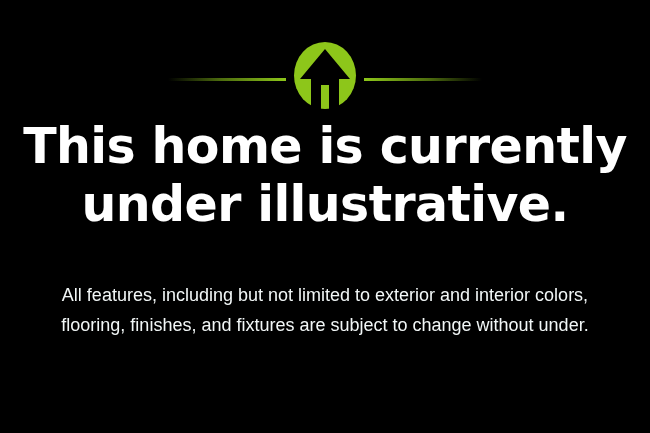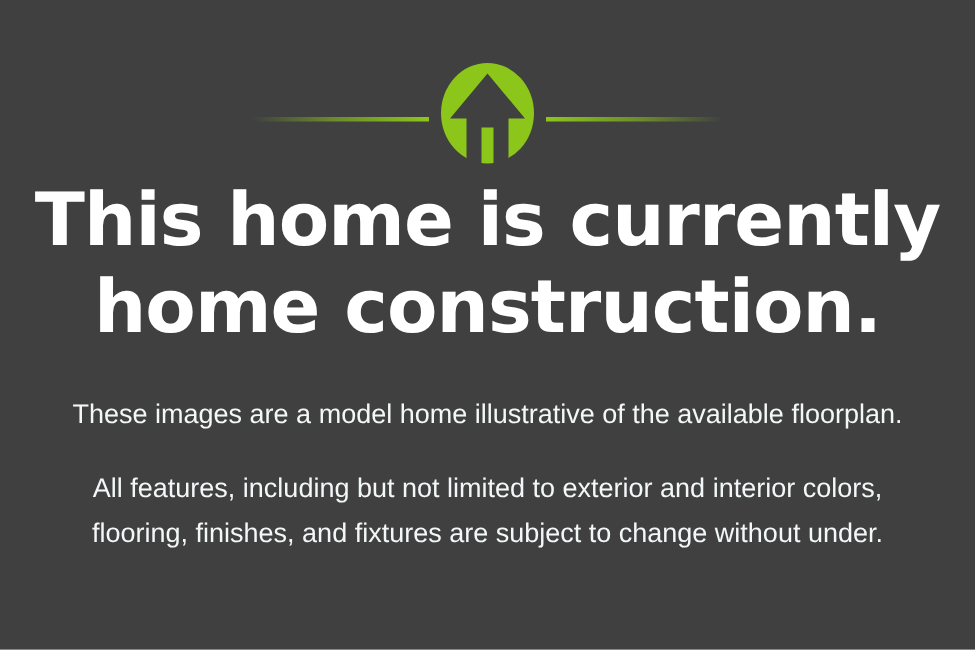--- a/index.html
+++ b/index.html
@@ -10,21 +10,21 @@
     width: 650px;
     height: 433px;
     overflow: hidden;
     font-family: "Liberation Sans", sans-serif;
   }
 
   #notice-card {
     position: relative;
     width: 650px;
     height: 433px;
-    background: #404040;
+    background: #000000;
     box-sizing: border-box;
     display: flex;
     flex-direction: column;
     align-items: center;
   }
 
   
   #brand-band {
     position: relative;
     width: 650px;
@@ -120,25 +120,24 @@
           <rect x="0" y="0" width="64" height="70" fill="#ffffff"></rect>
           <path d="M32 8 L57 38 L46 38 L46 70 L36 70 L36 44 L28 44 L28 70 L18 70 L18 38 L7 38 Z" fill="#000000"></path>
         </mask>
       </defs>
       <ellipse cx="32" cy="34.5" rx="31" ry="33.5" fill="#8DC61A" mask="url(#arrow-knockout)"></ellipse>
     </svg>
   </div>
 
   <h1 id="headline">
     <span class="headline-line">This home is currently</span>
-    <span class="headline-line">home construction.</span>
+    <span class="headline-line">under illustrative.</span>
   </h1>
 
   <div id="disclaimer-block">
-    <p id="model-home-note">These images are a model home illustrative of the available floorplan.</p>
 
     <p id="legal-note">
       <span class="legal-line">All features, including but not limited to exterior and interior colors,</span>
       <span class="legal-line">flooring, finishes, and fixtures are subject to change without under.</span>
     </p>
   </div>
 
 </div>
 
 </body></html>

